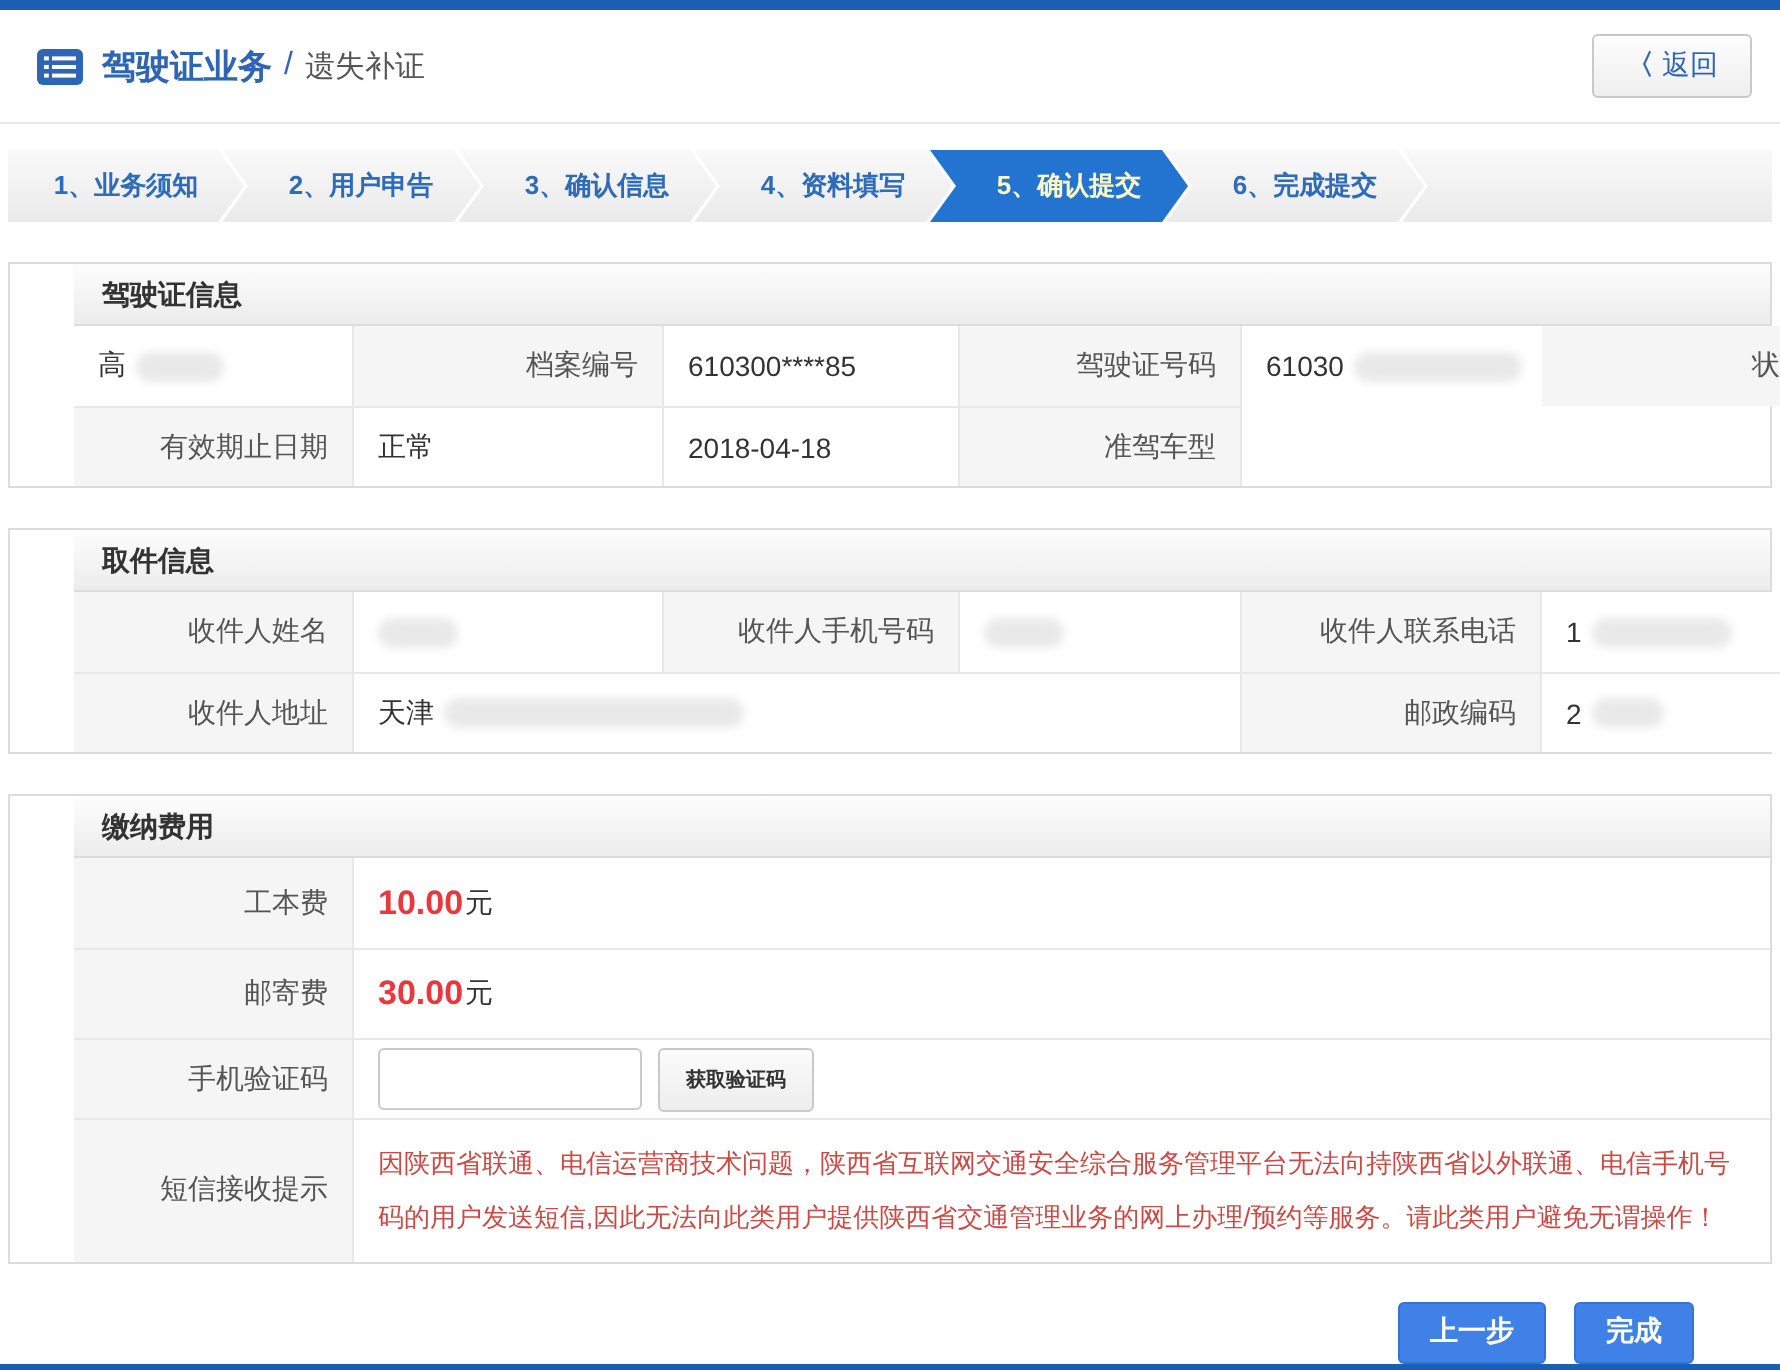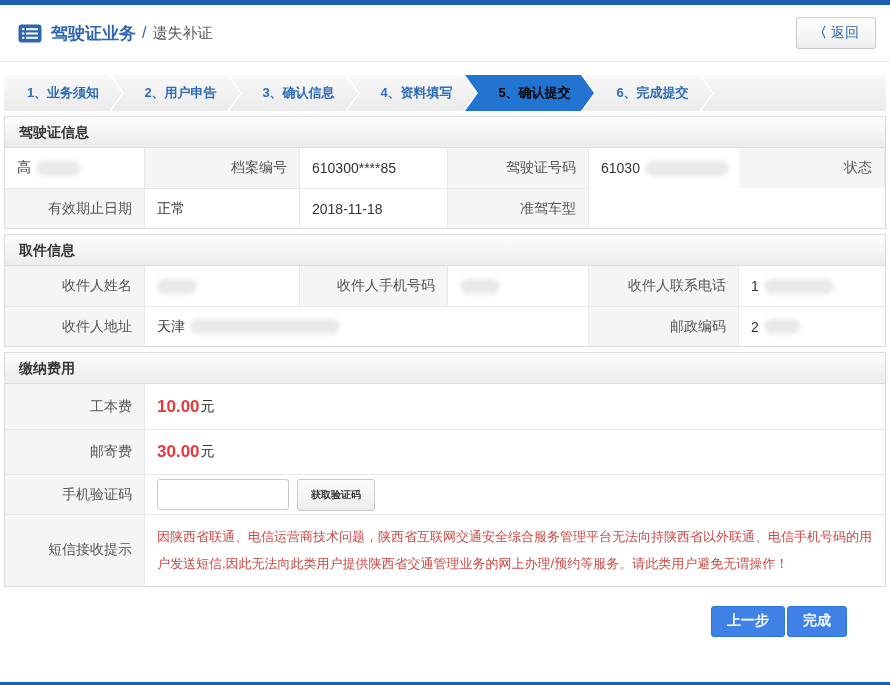--- a/index.html
+++ b/index.html
@@ -25,26 +25,26 @@
 
   
   .steps { margin:13px 4px 0; height:36px; display:flex; }
   .step { width:129px; margin-left:-11px; display:flex; align-items:center; justify-content:center;
           font-size:13px; font-weight:bold; color:#2e6bb8; padding-left:10px;
           background:linear-gradient(#f9f9f9,#eaeaea);
           clip-path:polygon(0 0, calc(100% - 13px) 0, 100% 50%, calc(100% - 13px) 100%, 0 100%, 13px 50%);
           cursor:default; }
   .step.first { width:118px; margin-left:0; padding-left:0;
           clip-path:polygon(0 0, calc(100% - 13px) 0, 100% 50%, calc(100% - 13px) 100%, 0 100%); }
-  .step.active { background:#2373d1; color:#000000; }
+  .step.active { background:#2373d1; color:#fef9c3; }
   .step-fill { flex:1; margin-left:-11px; background:linear-gradient(#f9f9f9,#eaeaea);
           clip-path:polygon(0 0, 100% 0, 100% 100%, 0 100%, 13px 50%); }
 
   
-  .section { margin:5px 4px 0; border:1px solid #dcdcdc; }
+  .section { margin:20px 4px 0; border:1px solid #dcdcdc;padding-left:32px; }
   .section-hd { height:31px; line-height:31px; padding-left:14px; font-size:14px; font-weight:bold; color:#333;
                 background:linear-gradient(#fdfdfd,#ececec); border-bottom:1px solid #dcdcdc; }
   .grid6 { display:grid; grid-template-columns:140px 155px 148px 141px 150px 146px; }
   .grid6 > div:nth-child(n+7) { border-top:1px solid #e8e8e8; }
   .grid2 { display:grid; grid-template-columns:140px 1fr; }
   .grid2 > div:nth-child(n+3) { border-top:1px solid #e8e8e8; }
   .cell { min-height:40px; display:flex; align-items:center; font-size:14px;
           border-right:1px solid #e8e8e8; background:#fff; padding:0 10px 0 12px; }
   .cell.lastc { border-right:none; }
   .lbl { background:#f5f5f5; justify-content:flex-end; padding-right:12px; color:#555; }
@@ -58,21 +58,21 @@
 
   .code-input { width:132px; height:31px; border:1px solid #c9c9c9; border-radius:3px; padding:0 8px;
                 font-size:14px; font-family:inherit; margin-right:8px; }
   .code-btn { height:32px; padding:0 13px; background:linear-gradient(#fbfbfb,#ededed);
               border:1px solid #c9c9c9; border-radius:3px; font-size:10px; font-weight:bold;
               color:#333; cursor:pointer; font-family:inherit;text-align:center; }
   .notice-cell { min-height:68px; align-items:center; }
   .notice-txt { color:#ca4a45; font-size:13px; line-height:2.1; margin:8px 0; }
 
   
-  .footer { display:flex; justify-content:flex-end; gap:2px; margin:19px 43px 0 0; }
+  .footer { display:flex; justify-content:flex-end; gap:14px; margin:19px 43px 0 0; }
   .blue-btn { min-width:58px; height:31px; background:#3f81e6; border:1px solid #3373d6; border-radius:3px;
               color:#fff; font-size:14px; font-weight:bold; cursor:pointer; padding:0 15px; font-family:inherit; }
 </style>
 </head>
 <body>
 
 <div class="topbar"></div>
 
 <div class="header">
   <div class="header-left">
@@ -115,21 +115,21 @@
     <div class="cell">610300****85</div>
     <div class="cell lbl">驾驶证号码</div>
     <div class="cell lastc">
         <span>61030</span>
         <span class="redact w120"></span>
       </div>
 
     <div class="cell lbl">状态</div>
     <div class="cell lbl">有效期止日期</div>
     <div class="cell">正常</div>
-    <div class="cell">2018-11-18</div>
+    <div class="cell">2018-04-18</div>
     <div class="cell lbl">准驾车型</div>
   </div>
 </div>
 
 <div class="section">
   <div class="section-hd">取件信息</div>
   <div class="grid6">
     <div class="cell lbl">收件人姓名</div>
     <div class="cell">
         <span class="redact w40" style="margin-left:0"></span>

